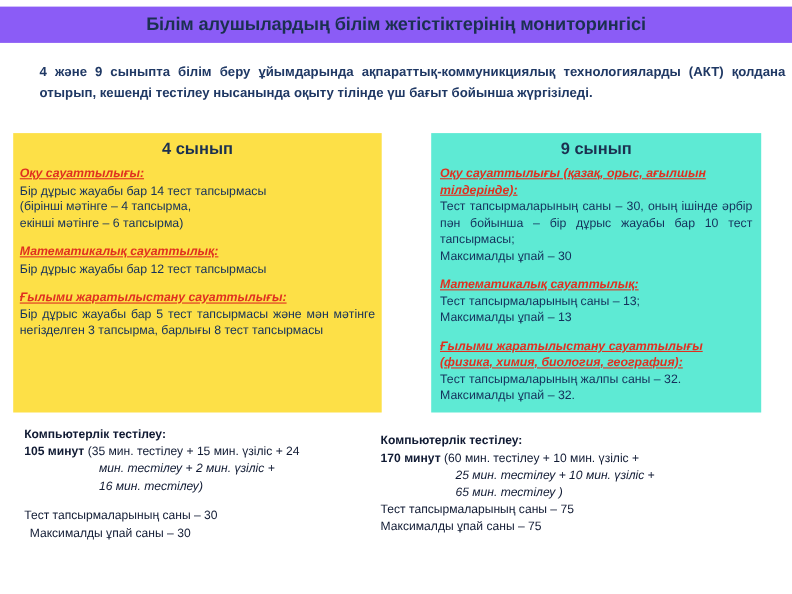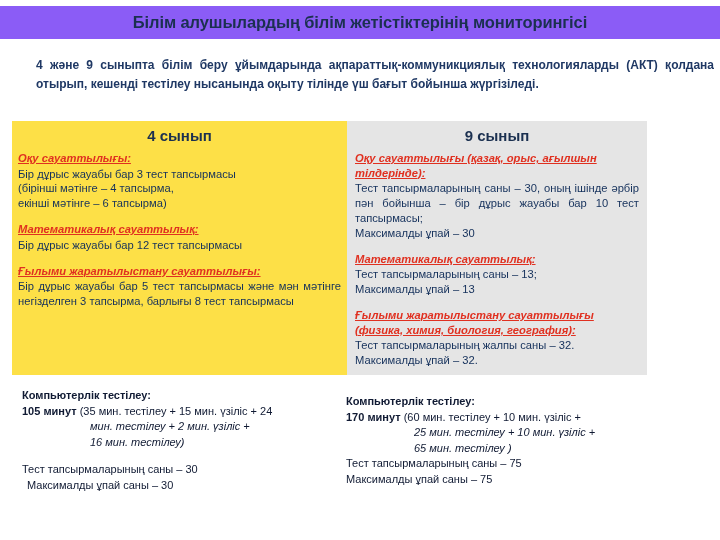--- a/index.html
+++ b/index.html
@@ -62,21 +62,22 @@
     box-sizing: border-box;
     position: relative;
     overflow: hidden;
   }
   .panel-left {
     width: 335px;
     background: #fde047;
   }
   .panel-right {
     width: 300px;
-    background: #e5e5e5;
+    background: #5eead4;
+    margin-left: 45px;
   }
   .panel-head {
     text-align: center;
     font-size: 15px;
     font-weight: bold;
     color: #1b3050;
     padding-top: 6px;
     padding-bottom: 7px;
   }
   .panel-body {
@@ -180,21 +181,21 @@
 <div class="intro">4 және 9 сыныпта білім беру ұйымдарында ақпараттық-коммуникциялық технологияларды (АКТ) қолдана отырып, кешенді тестілеу нысанында оқыту тілінде үш бағыт бойынша жүргізіледі.</div>
 
 <div class="panels">
 
   <div class="panel panel-left">
     <div class="panel-head">4 сынып</div>
     <div class="panel-body">
 
       <div class="sect">
         <span class="sect-title">Оқу сауаттылығы:</span>
-        <span class="sect-line">Бір дұрыс жауабы бар 3 тест тапсырмасы</span>
+        <span class="sect-line">Бір дұрыс жауабы бар 14 тест тапсырмасы</span>
         <span class="sect-line">(бірінші мәтінге – 4 тапсырма,</span>
         <span class="sect-line">екінші мәтінге – 6 тапсырма)</span>
       </div>
 
       <div class="sect">
         <span class="sect-title">Математикалық сауаттылық:</span>
         <span class="sect-line">Бір дұрыс жауабы бар 12 тест тапсырмасы</span>
       </div>
 
       <div class="sect">

